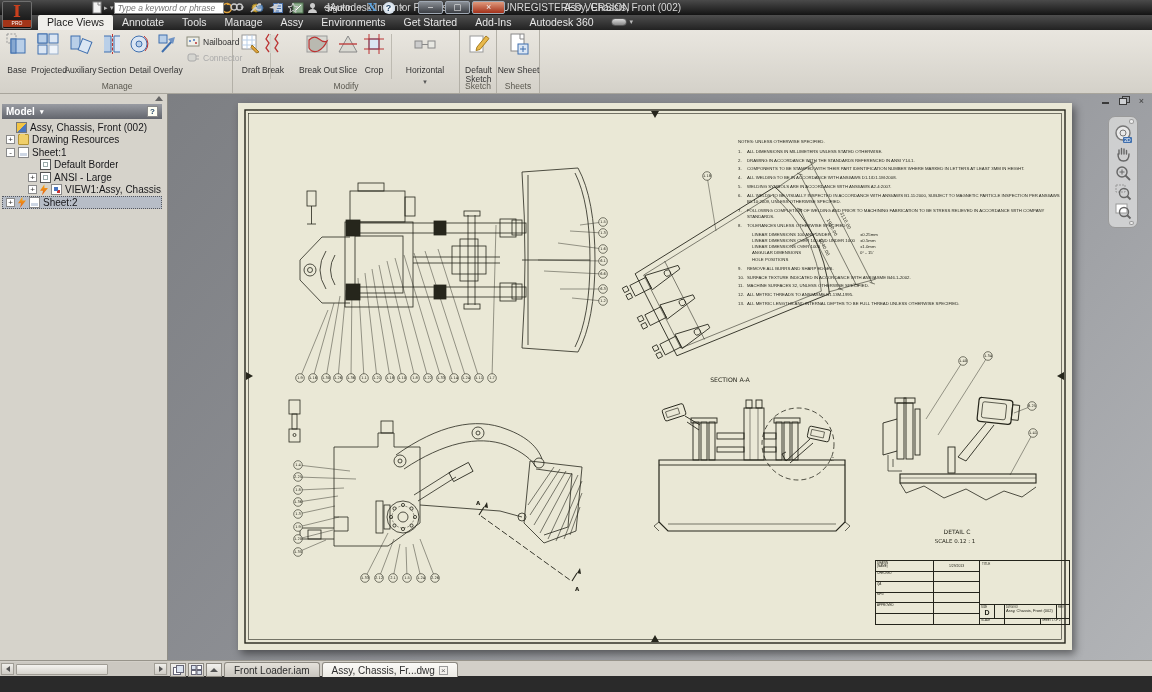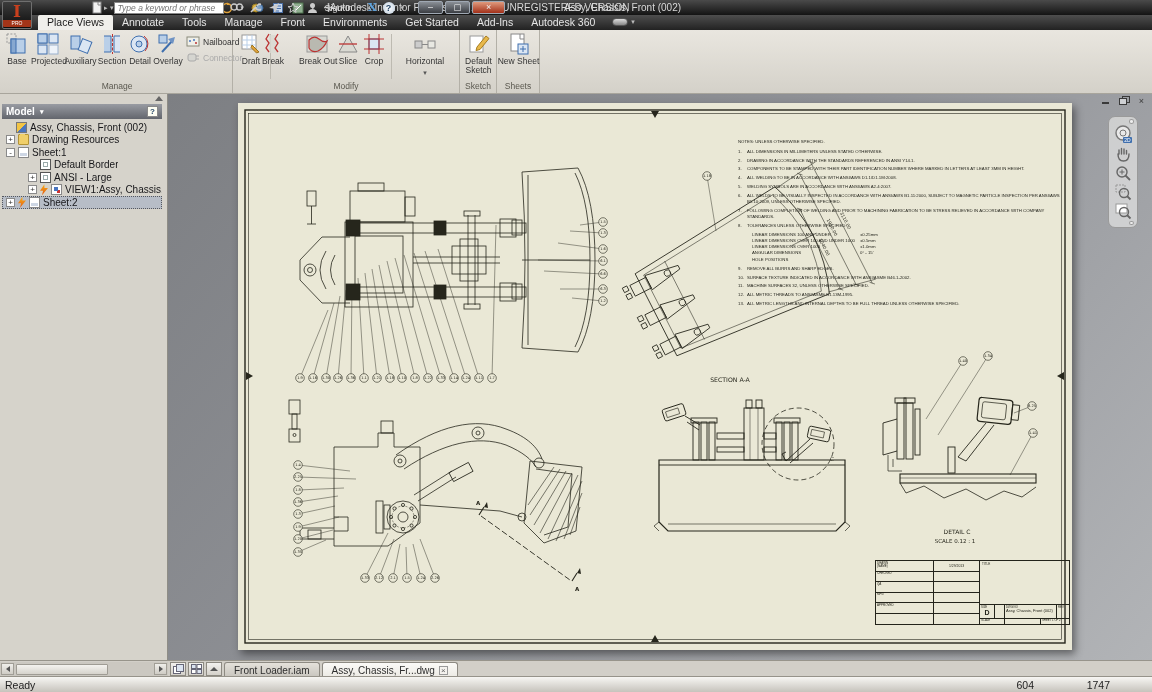--- a/index.html
+++ b/index.html
@@ -32,21 +32,21 @@
   .rtab.active{background:#f0efeb;color:#1a1a1a;border-radius:2px 2px 0 0;font-weight:normal}
   .tabrow .tail{display:flex;align-items:center;gap:3px;margin:0 0 2px 8px}
   .pill{width:16px;height:8px;border-radius:4px;background:linear-gradient(#ddd,#888);border:1px solid #555}
 
   
   .ribbon{position:absolute;left:0;top:30px;width:1152px;height:64px;background:linear-gradient(#e9e6df,#d4d1c9);border-bottom:1px solid #a8a59c}
   .rgroup{position:absolute;top:0;height:63px;border-right:1px solid #b3b0a7}
   .glabel{position:absolute;bottom:0;left:0;width:100%;text-align:center;font-size:8.5px;color:#5a584f;height:12px}
   .rbtn{position:absolute;top:2px;height:48px;text-align:center;font-size:8.5px;color:#333;white-space:nowrap}
   .rbtn .ricon{margin:0 auto;width:24px;height:24px}
-  .rbtn .rlabel{margin-top:1px;line-height:9px}
+  .rbtn .rlabel{margin-top:10px;line-height:9px}
   .smallcol{position:absolute;top:4px;text-align:left;font-size:8.5px;color:#333}
   .smallrow{display:flex;align-items:center;gap:3px;height:16px}
   .smallrow.disabled{color:#aaa}
   .subsep{position:absolute;top:4px;bottom:14px;width:1px;background:#bdbab1}
 
   
   .browser{position:absolute;left:0;top:94px;width:168px;height:566px;background:#d6d3cb;border-right:1px solid #8f8d86}
   .panel-collapse{position:absolute;right:4px;top:2px;width:0;height:0;border-left:4px solid transparent;border-right:4px solid transparent;border-bottom:5px solid #666}
   .bheader{position:absolute;left:2px;top:10px;width:160px;height:15px;background:linear-gradient(#989ba2,#63666d);color:#fff;font-size:10px;font-weight:bold;display:flex;align-items:center;padding:0 4px;gap:5px}
   .bheader .hv{font-size:7px}
@@ -113,21 +113,21 @@
 
   
   .bottombar{position:absolute;left:0;top:660px;width:1152px;height:16px;background:#d2cfc8;border-top:1px solid #97948b}
   .hscroll{position:absolute;left:0;top:1px;width:168px;height:14px;background:#cbc8c1;display:flex;align-items:center;padding:0 1px}
   .sarrow{width:13px;height:12px;background:linear-gradient(#efeeea,#cfccc5);border:1px solid #a19e96;display:flex;align-items:center;justify-content:center;flex:none}
   .tri-l{width:0;height:0;border-top:3px solid transparent;border-bottom:3px solid transparent;border-right:4px solid #555}
   .tri-r{width:0;height:0;border-top:3px solid transparent;border-bottom:3px solid transparent;border-left:4px solid #555}
   .tri-u{width:0;height:0;border-left:4px solid transparent;border-right:4px solid transparent;border-bottom:4px solid #555}
   .hthumb{width:92px;height:11px;margin-left:2px;background:linear-gradient(#f4f3ef,#d6d3cc);border:1px solid #9f9c94;border-radius:1px}
   .hspacer{flex:1}
-  .tabstrip{position:absolute;left:170px;top:1px;height:15px;display:flex;gap:2px}
+  .tabstrip{position:absolute;left:170px;top:1px;height:15px;display:flex;align-items:flex-end;gap:2px}
   .tbtn{width:16px;height:14px;border:1px solid #8d8a82;background:linear-gradient(#f2f1ee,#d4d1ca);display:flex;align-items:center;justify-content:center;margin-bottom:0}
   .doctab{height:15px;border:1px solid #8d8a82;border-bottom:none;border-radius:3px 3px 0 0;padding:1px 9px 0;font-size:10px;color:#2e2e2e;background:linear-gradient(#e4e1da,#c8c5be);display:flex;align-items:center;gap:4px}
   .doctab.active{background:linear-gradient(#fbfaf7,#eceae4)}
   .tabclose{font-size:8px;color:#666;border:1px solid #999;width:9px;height:9px;line-height:7px;text-align:center;background:#f4f2ee}
 
   .statusbar{position:absolute;left:0;top:676px;width:1152px;height:16px;background:linear-gradient(#f7f6f3,#c6c3bc);border-top:1px solid #96938a;font-size:10.5px;color:#1d1d1d}
   .statusbar .ready{position:absolute;left:5px;top:2px}
   .statusbar .n1{position:absolute;right:118px;top:2px}
   .statusbar .n2{position:absolute;right:42px;top:2px}
 </style>
@@ -257,21 +257,21 @@
   <div class="applogo">
     <span class="logoI">I</span>
     <span class="logoPro">PRO</span>
   </div>
 
   <div class="tabrow">
     <span class="rtab active">Place Views</span>
     <span class="rtab">Annotate</span>
     <span class="rtab">Tools</span>
     <span class="rtab">Manage</span>
-    <span class="rtab">Front</span>
+    <span class="rtab">Assy</span>
     <span class="rtab">Environments</span>
     <span class="rtab">Get Started</span>
     <span class="rtab">Add-Ins</span>
     <span class="rtab">Autodesk 360</span>
     <span class="tail">
         <span class="pill"></span>
         <span class="caret">▾</span>
       </span>
   </div>
 
@@ -1017,19 +1017,14 @@
       <span class="doctab">
           <span>Front Loader.iam</span>
         </span>
       <span class="doctab active">
           <span>Assy, Chassis, Fr...dwg</span>
           <span class="tabclose">×</span>
         </span>
     </div>
   </div>
 
-  <div class="statusbar">
-    <span class="ready">Ready</span>
-    <span class="n1">604</span>
-    <span class="n2">1747</span>
-  </div>
 
 </div>
 
 </body></html>

